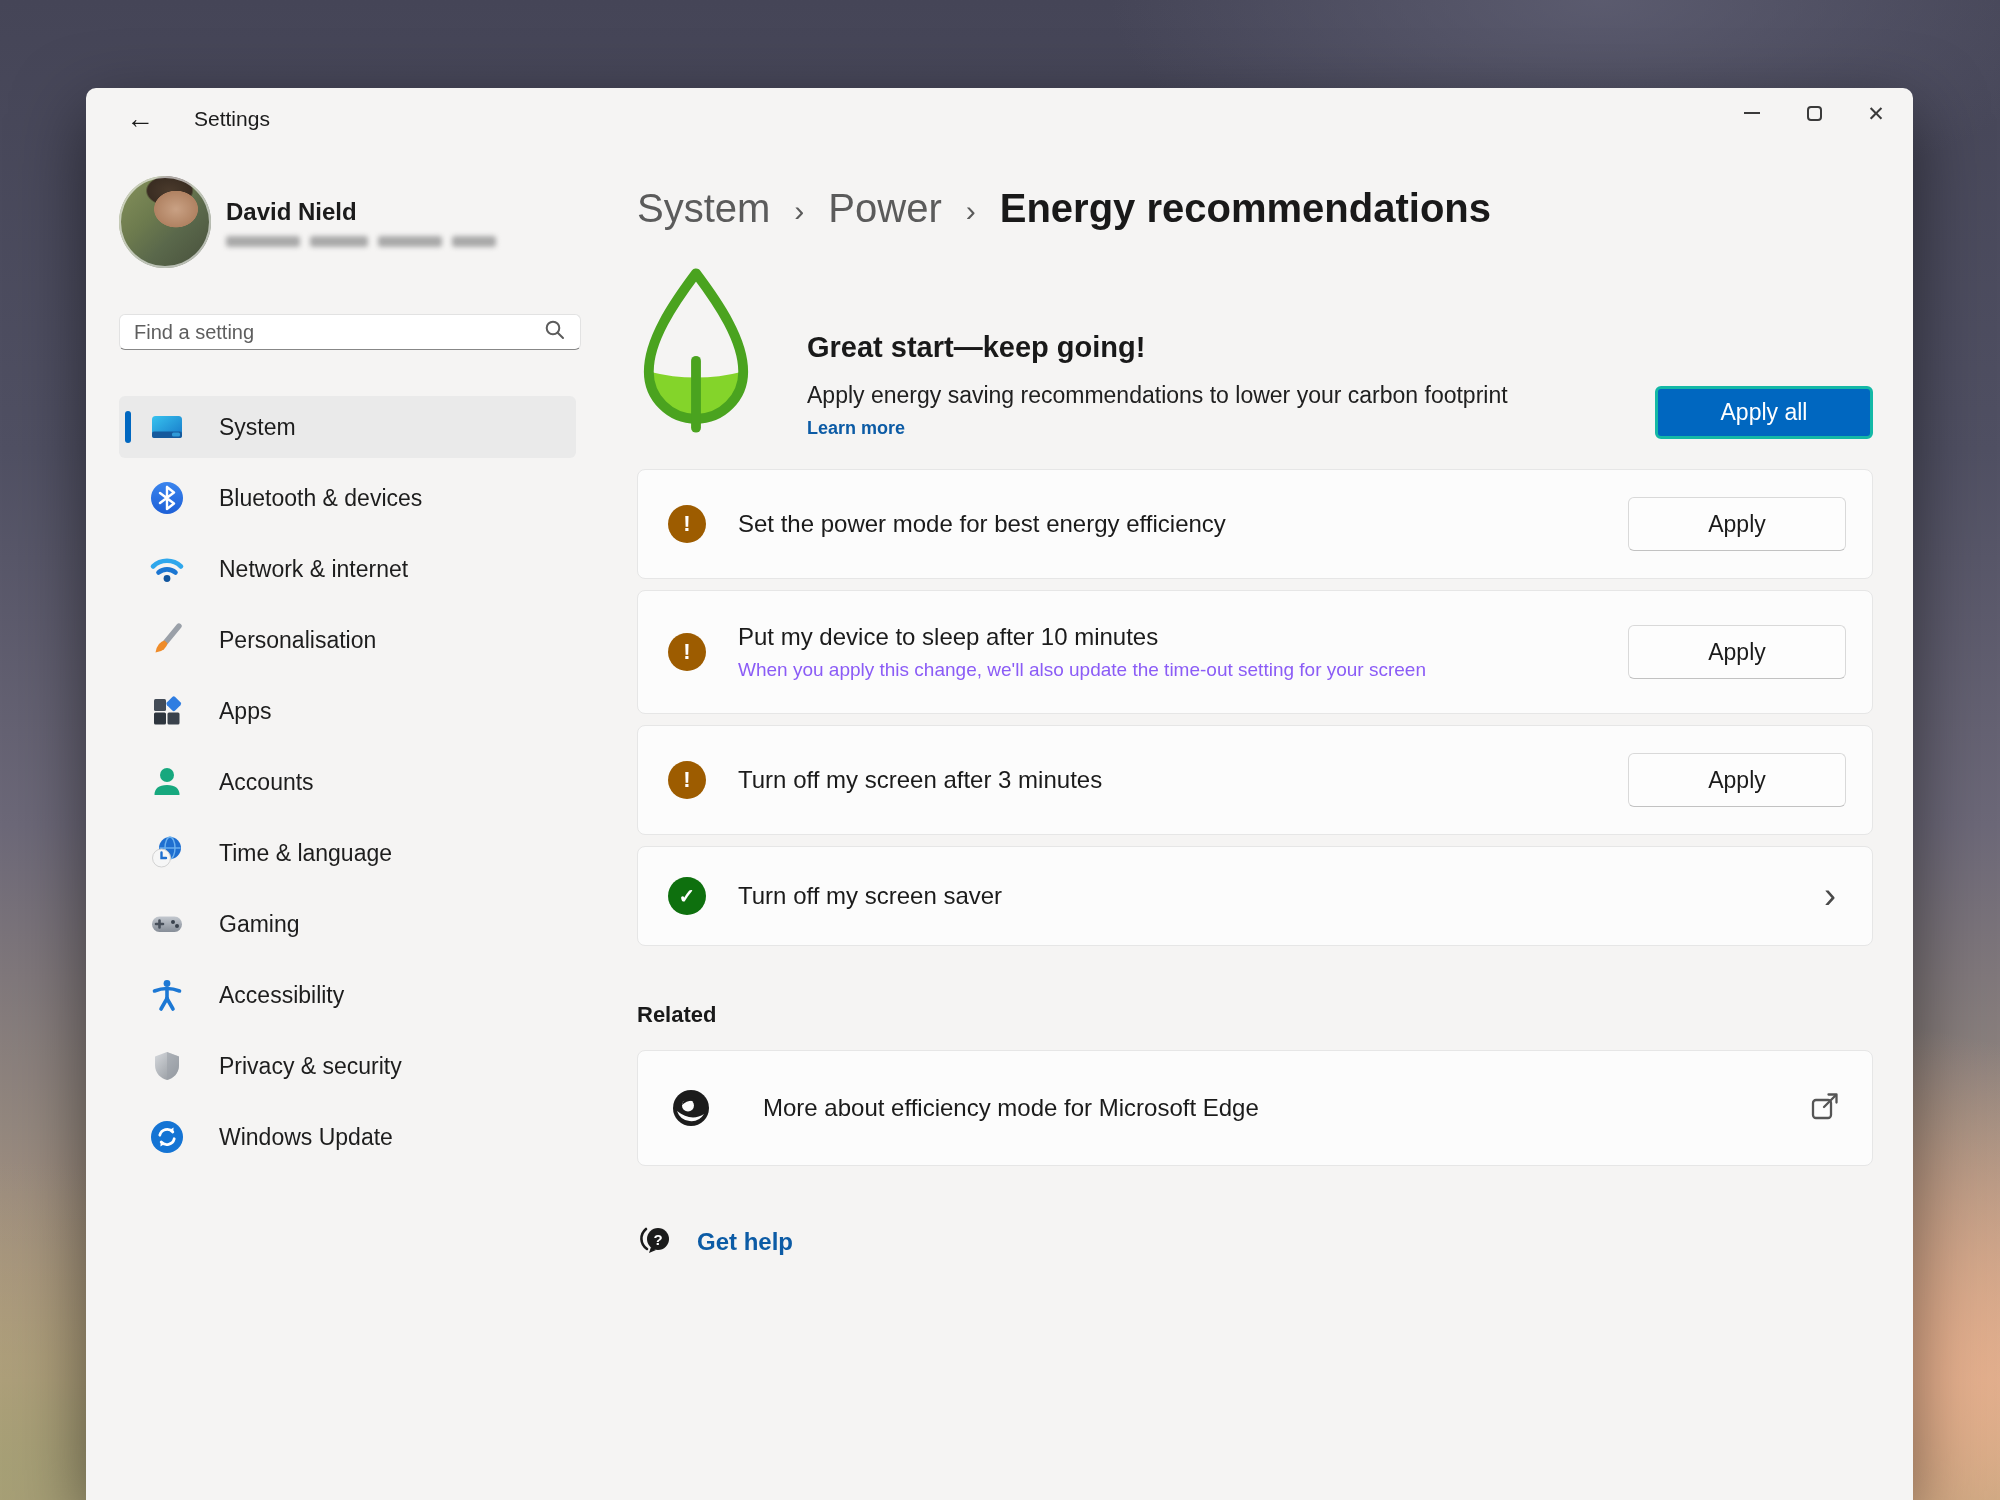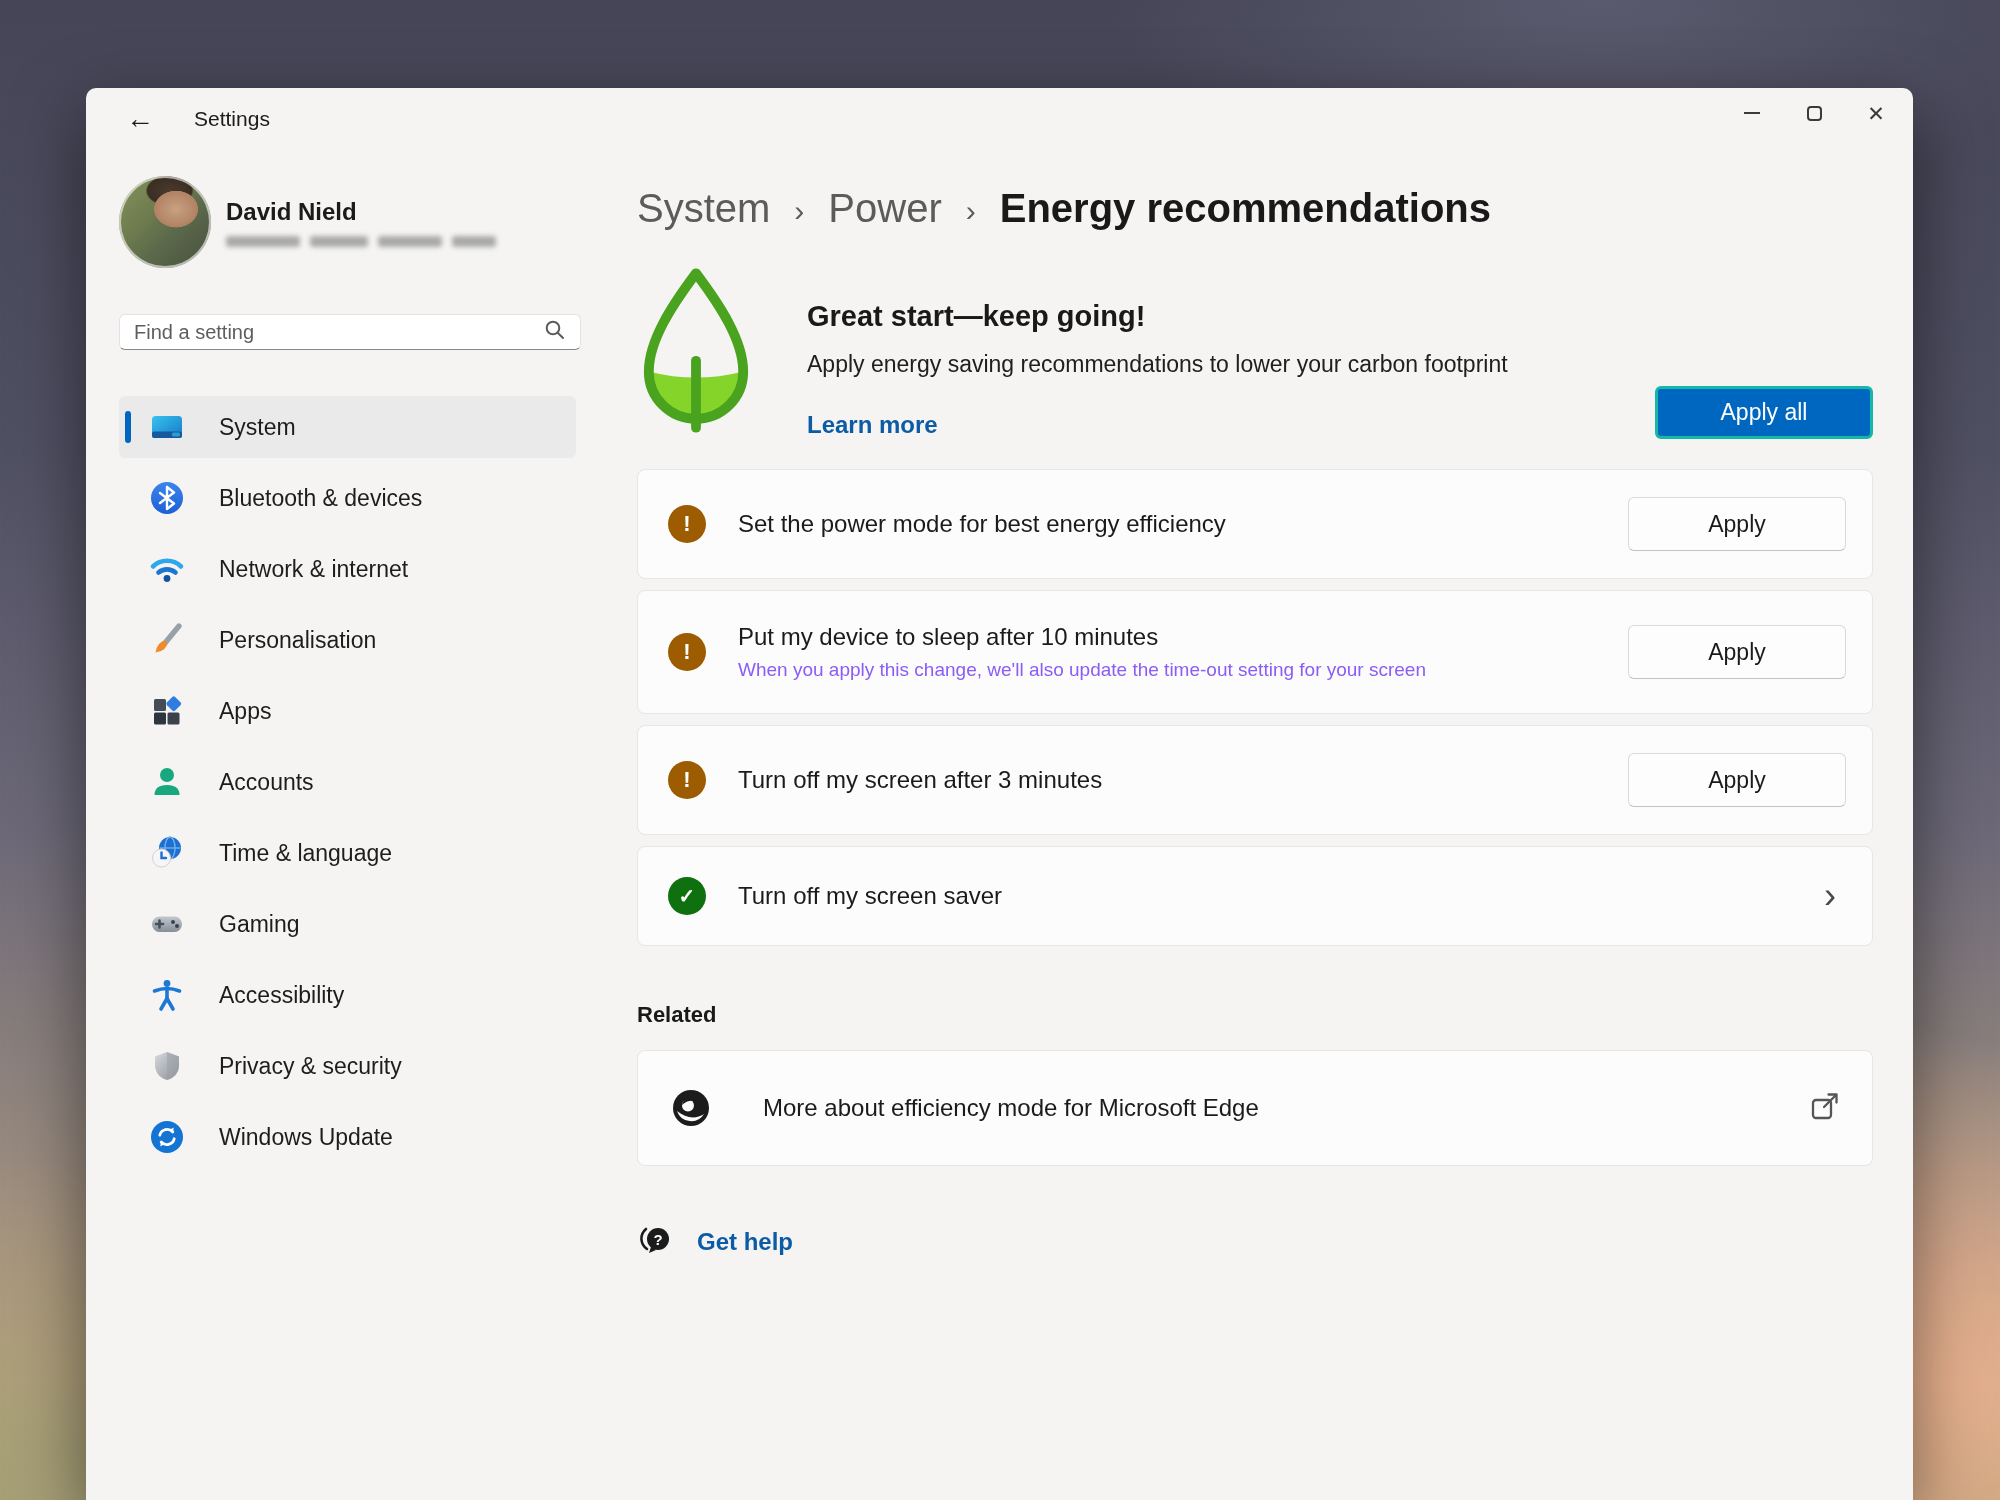--- a/index.html
+++ b/index.html
@@ -61,21 +61,21 @@
   
   .breadcrumb { display:flex; align-items:center; gap:24px; margin-top:36px; font-size:40px; color:#5b5b5b; }
   .breadcrumb .sep { font-size:30px; color:#5b5b5b; padding-top:4px; }
   .breadcrumb .current { color:#191919; font-weight:700; }
   .crumb { cursor:pointer; }
   .banner { display:flex; align-items:flex-end; margin-top:34px; }
   .leaf-wrap { width:120px; flex:none; }
   .banner-text { margin-left:50px; padding-top:22px; }
   .banner-title { font-size:29px; font-weight:700; color:#191919; }
   .banner-sub { font-size:23px; color:#202020; margin-top:18px; }
-  .banner-link { font-size:24px; font-weight:700; color:var(--link); margin-top:33px; cursor:pointer; display:inline-block; }
+  .banner-link { font-size:18px; font-weight:700; color:var(--link); margin-top:9px; cursor:pointer; display:inline-block; }
   .applyall-btn { margin-left:auto; margin-top:44px; width:218px; height:53px; background:var(--accent);
     border:3px solid #14b8a6; border-radius:6px; color:#fff; font-size:23px;
     display:flex; align-items:center; justify-content:center; cursor:pointer; font-family:"Liberation Sans", sans-serif; }
   .cards { margin-top:30px; display:flex; flex-direction:column; gap:11px; }
   .card { background:#fcfcfc; border:1px solid #e6e6e6; border-radius:8px;
     display:flex; align-items:center; padding:0 26px 0 30px; min-height:110px; }
   .card.tall { min-height:124px; }
   .card.clickable { cursor:pointer; }
   .status-circle { width:38px; height:38px; border-radius:50%; flex:none; display:flex; align-items:center;
     justify-content:center; color:#fff; font-weight:700; }

